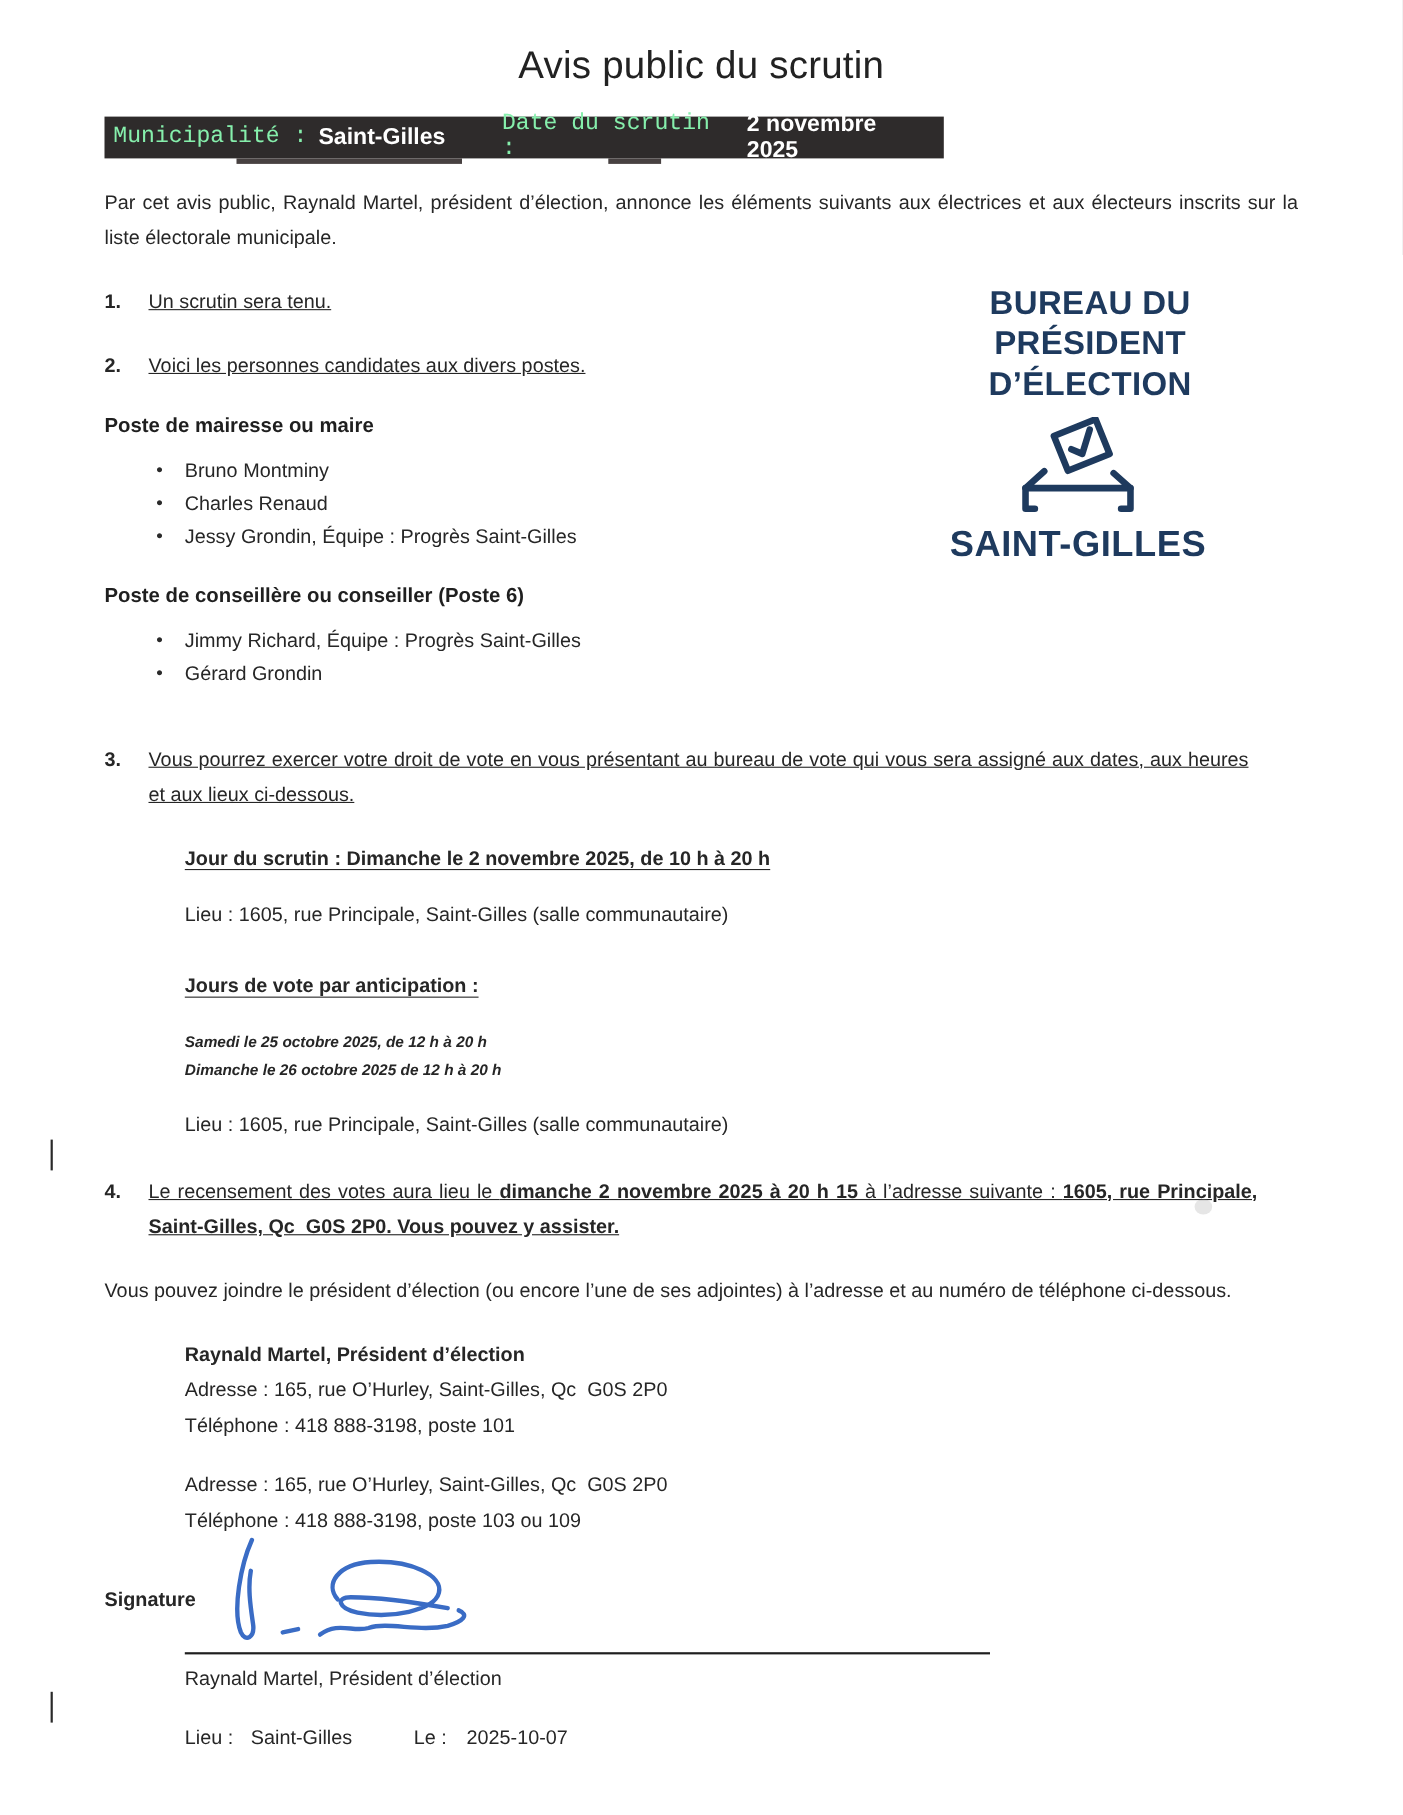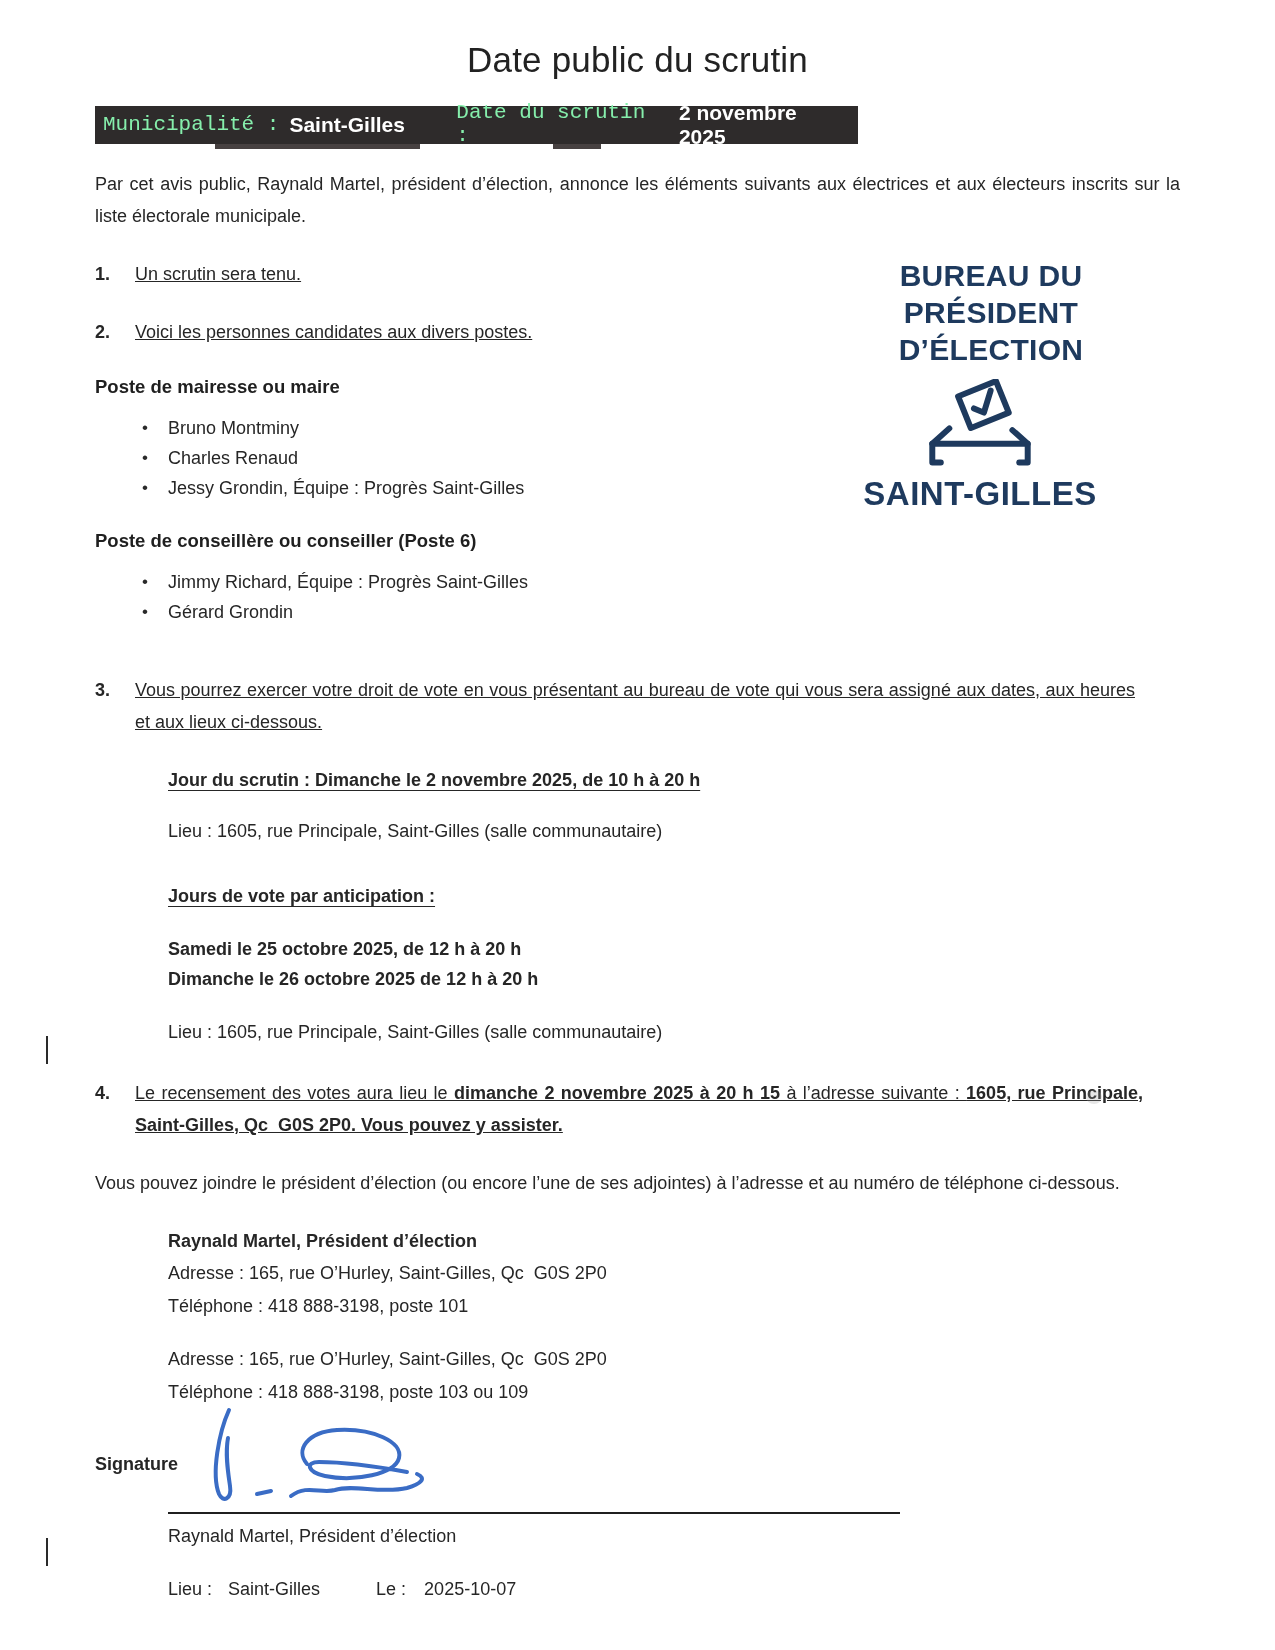--- a/index.html
+++ b/index.html
@@ -59,21 +59,21 @@
     line-height:1.66;
   }
   ul.cand-list li::before {
     content:"•";
     position:absolute; left:47px; top:0;
     font-size:17px; color:#2a2a2a;
   }
 
   .indent { margin-left:73px; }
   .bold-underline { font-size:18px; font-weight:700; text-decoration:underline; text-underline-offset:4px; }
-  .bold-line { font-size:18px; font-weight:700; }
+  .bold-line { font-size:14px; font-weight:700;font-style:italic; }
   .plain-line { font-size:18px; }
 
   .jour-scrutin { margin-top:32px; }
   .lieu1 { margin-top:30px; }
   .jours-anticip { margin-top:44px;text-decoration:underline; }
   .samedi { margin-top:32px; }
   .dimanche { margin-top:9px; }
   .lieu2 { margin-top:32px; }
   .item4 { margin-top:34px; }
   .contact-intro { margin-top:26px; }
@@ -118,21 +118,21 @@
   .change-bar { position:absolute; width:2px; background:#2a2a2a; }
   .smudge { position:absolute; border-radius:50%; background:#9a9a9a; opacity:0.25; }
 </style>
 </head>
 <body>
 
 <div class="page">
 
   <div class="content">
 
-    <h1 class="doc-title">Date public du scrutin</h1>
+    <h1 class="doc-title">Avis public du scrutin</h1>
 
     <div class="muni-bar">
       <span class="pair-left">
         <span class="bar-label">Municipalité :</span>
         <span class="bar-value">Saint-Gilles</span>
       </span>
       <span class="pair-right">
         <span class="bar-label">Date du scrutin :</span>
         <span class="bar-value">2 novembre 2025</span>
       </span>

